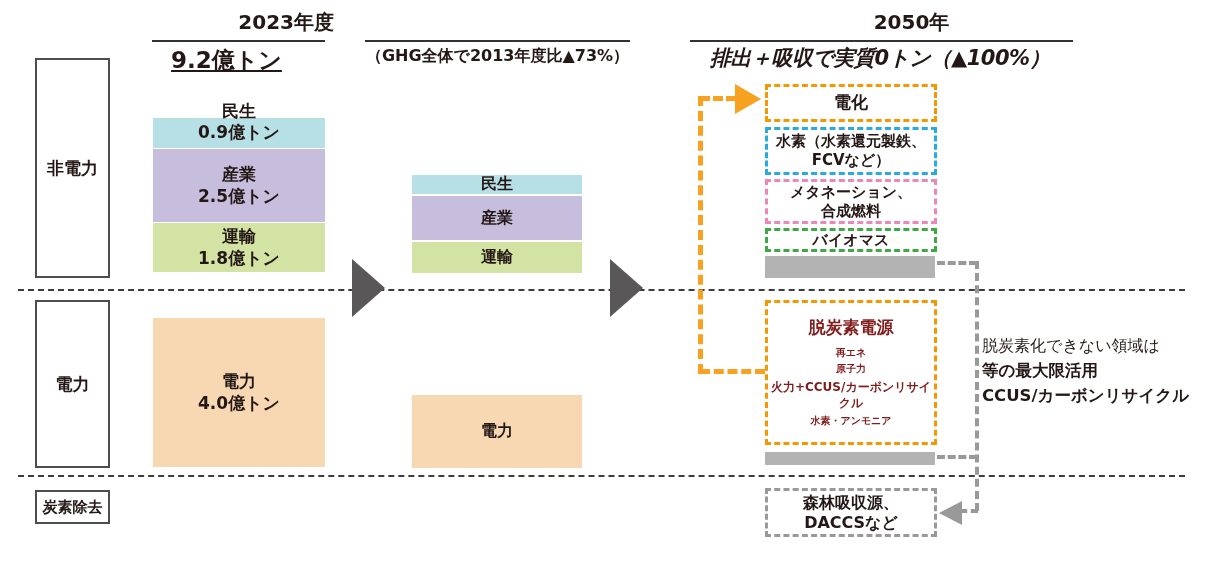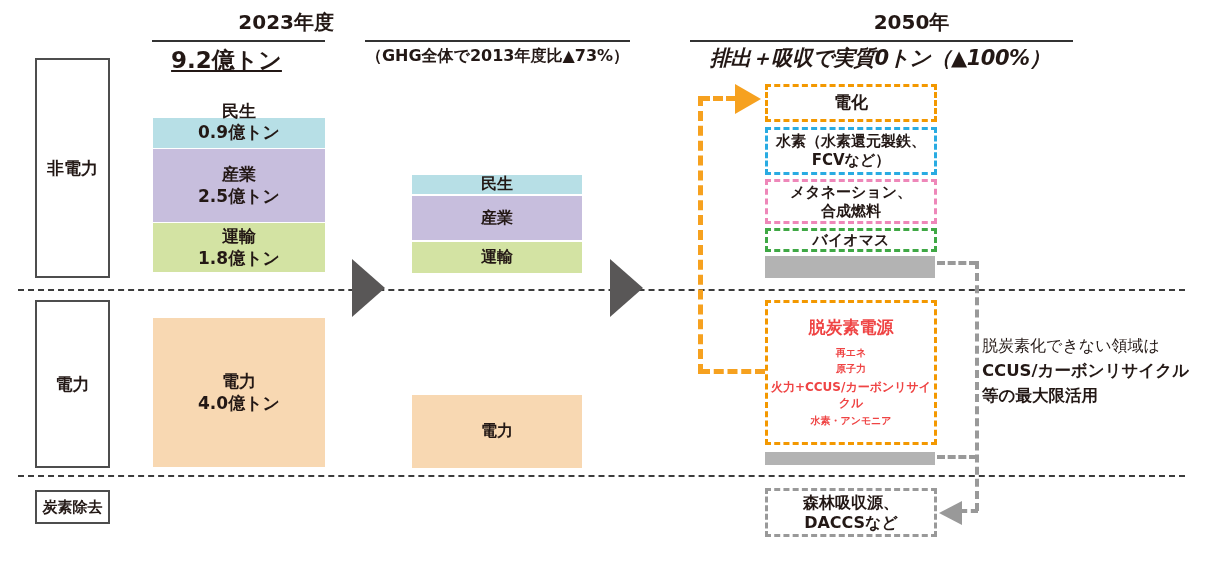--- a/index.html
+++ b/index.html
@@ -24,21 +24,21 @@
   .bg-green{background:#d3e3a3;}
   .bg-orange{background:#f8d8b2;}
   .tri-right{width:0;height:0;border-top:29px solid transparent;border-bottom:29px solid transparent;border-left:33px solid #595757;}
   .mbox{box-sizing:border-box;background:#fff;font-weight:bold;line-height:1.25;}
   .b-orange{border:3px dashed #f39800;}
   .b-cyan{border:3px dashed #29abe2;}
   .b-pink{border:3px dashed #ee87b9;}
   .b-green{border:3px dashed #3fa845;}
   .b-gray{border:3px dashed #999;}
   .graybar{background:#b3b3b3;}
-  .decarb{color:#ef4444;flex-direction:column;gap:3px;align-items:center;}
+  .decarb{color:#7f1d1d;flex-direction:column;gap:3px;align-items:center;}
   .decarb .t{font-size:17px;font-weight:bold;margin-bottom:4px;}
   .decarb .i{font-size:10px;font-weight:bold;line-height:1.35;}
   .decarb .i.small{font-size:12px;}
   .note{font-size:16px;line-height:25px;color:#231815;}
   .note b{font-size:16.5px;}
   .dash-o-v{border-left:5px dashed #f6a11f;width:0;}
   .dash-o-h{border-top:5px dashed #f6a11f;height:0;}
   .dash-g-v{border-left:4px dashed #999;width:0;}
   .dash-g-h{border-top:4px dashed #999;height:0;}
   .ah-right-o{width:0;height:0;border-top:15px solid transparent;border-bottom:15px solid transparent;border-left:26px solid #f6a11f;}
@@ -147,22 +147,22 @@
 
   <div class="abs mbox b-gray ctr" style="left:765px;top:488px;width:172px;height:49px;font-size:16px;">
     <div>
       <div>森林吸収源、</div>
       <div>DACCSなど</div>
     </div>
   </div>
 
   <div class="abs note" style="left:982px;top:333px;width:210px;">
     <div>脱炭素化できない領域は</div>
+    <b><div>等の最大限活用</div></b>
     <b><div>CCUS/カーボンリサイクル</div></b>
-    <b><div>等の最大限活用</div></b>
   </div>
 
   <div class="abs dash-o-v" style="left:698px;top:96px;height:278px;"></div>
   <div class="abs dash-o-h" style="left:700px;top:96px;width:36px;"></div>
   <div class="abs ah-right-o" style="left:735px;top:84px;"></div>
   <div class="abs dash-o-h" style="left:700px;top:369px;width:65px;"></div>
 
   <div class="abs dash-g-h" style="left:937px;top:261px;width:40px;"></div>
   <div class="abs dash-g-h" style="left:937px;top:455px;width:40px;"></div>
   <div class="abs dash-g-v" style="left:975px;top:261px;height:250px;"></div>

